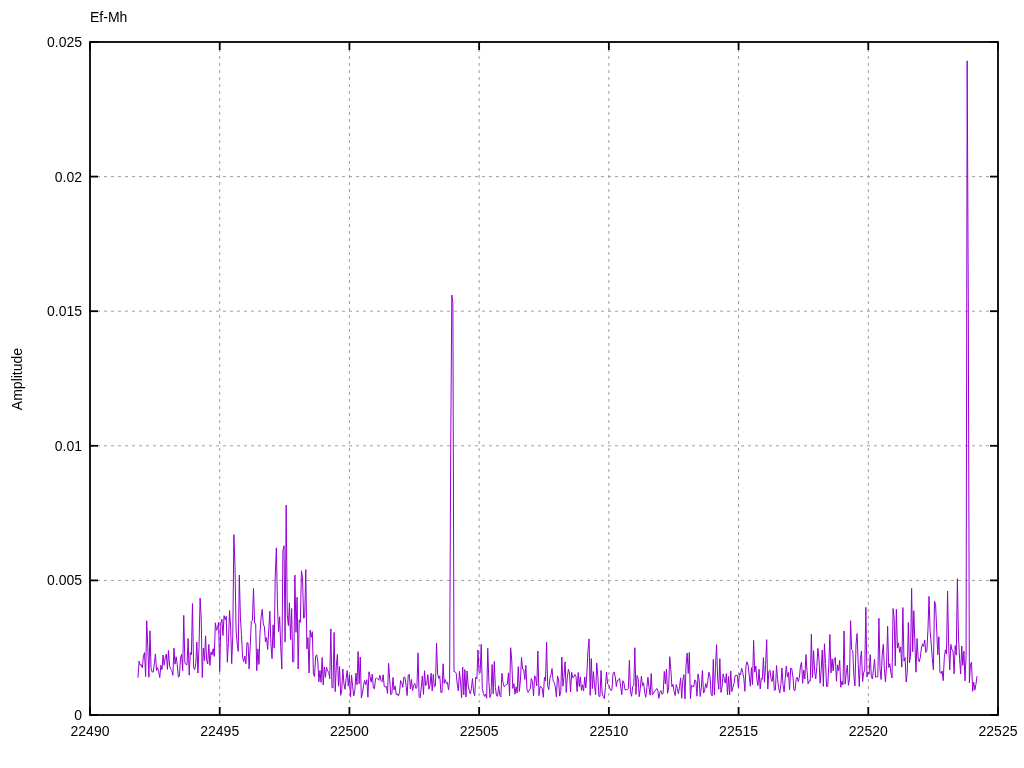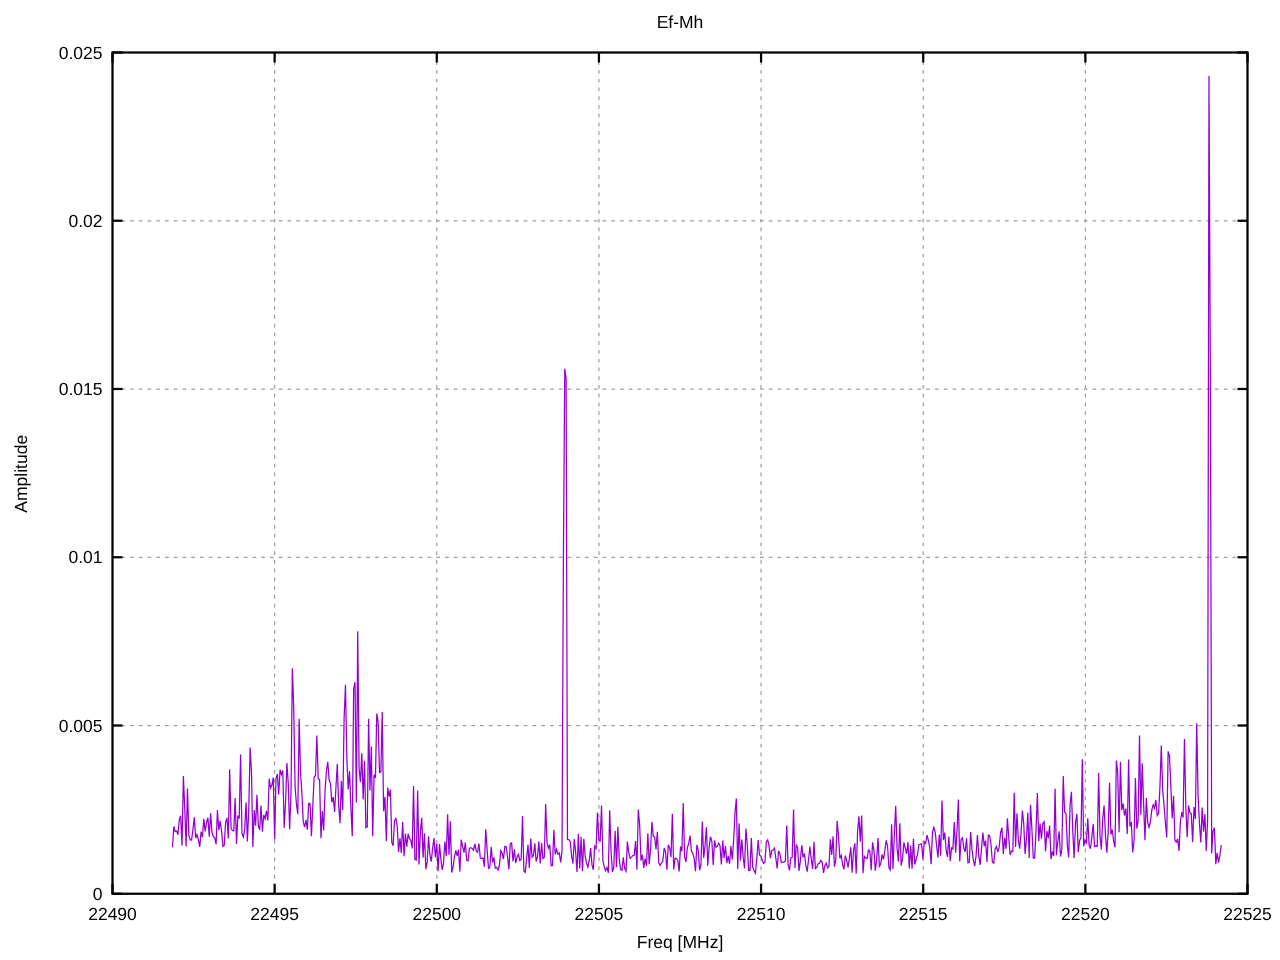--- a/index.html
+++ b/index.html
@@ -1,31 +1,30 @@
 <!DOCTYPE html>
 <html><head>
 <meta charset="utf-8">
 <style>
   html,body{margin:0;padding:0;background:#fff;}
   body{width:1024px;height:768px;position:relative;font-family:"Liberation Sans",sans-serif;color:#000;overflow:hidden;}
   .figure{position:absolute;inset:0;}
-  .chart-title{position:absolute;left:90px;width:908px;top:9px;text-align:center;font-size:14px;}
+  .chart-title{position:absolute;left:90px;width:908px;top:9px;text-align:left;font-size:14px;}
   .x-label{position:absolute;left:90px;width:908px;top:745px;text-align:center;font-size:14px;}
   .y-label{position:absolute;left:-320px;top:371px;width:673px;text-align:center;font-size:14px;
            transform:rotate(-90deg);transform-origin:center;}
   svg{position:absolute;left:0;top:0;}
   text{font-family:"Liberation Sans",sans-serif;font-size:14px;fill:#000;}
 </style>
 </head>
 <body>
 
 <div class="figure">
   <div class="chart-title">Ef-Mh</div>
   <div class="y-label">Amplitude</div>
-  <div class="x-label">Freq [MHz]</div>
   <svg id="plot" width="1024" height="768" viewBox="0 0 1024 768">
       <line x1="219.71428571428572" y1="42" x2="219.71428571428572" y2="715" stroke="#9e9e9e" stroke-width="1" stroke-dasharray="3,4"></line>
       <line x1="349.42857142857144" y1="42" x2="349.42857142857144" y2="715" stroke="#9e9e9e" stroke-width="1" stroke-dasharray="3,4"></line>
       <line x1="479.14285714285717" y1="42" x2="479.14285714285717" y2="715" stroke="#9e9e9e" stroke-width="1" stroke-dasharray="3,4"></line>
       <line x1="608.8571428571429" y1="42" x2="608.8571428571429" y2="715" stroke="#9e9e9e" stroke-width="1" stroke-dasharray="3,4"></line>
       <line x1="738.5714285714286" y1="42" x2="738.5714285714286" y2="715" stroke="#9e9e9e" stroke-width="1" stroke-dasharray="3,4"></line>
       <line x1="868.2857142857143" y1="42" x2="868.2857142857143" y2="715" stroke="#9e9e9e" stroke-width="1" stroke-dasharray="3,4"></line>
       <line x1="90" y1="580.4" x2="998" y2="580.4" stroke="#9e9e9e" stroke-width="1" stroke-dasharray="3,4"></line>
       <line x1="90" y1="445.8" x2="998" y2="445.8" stroke="#9e9e9e" stroke-width="1" stroke-dasharray="3,4"></line>
       <line x1="90" y1="311.20000000000005" x2="998" y2="311.20000000000005" stroke="#9e9e9e" stroke-width="1" stroke-dasharray="3,4"></line>

